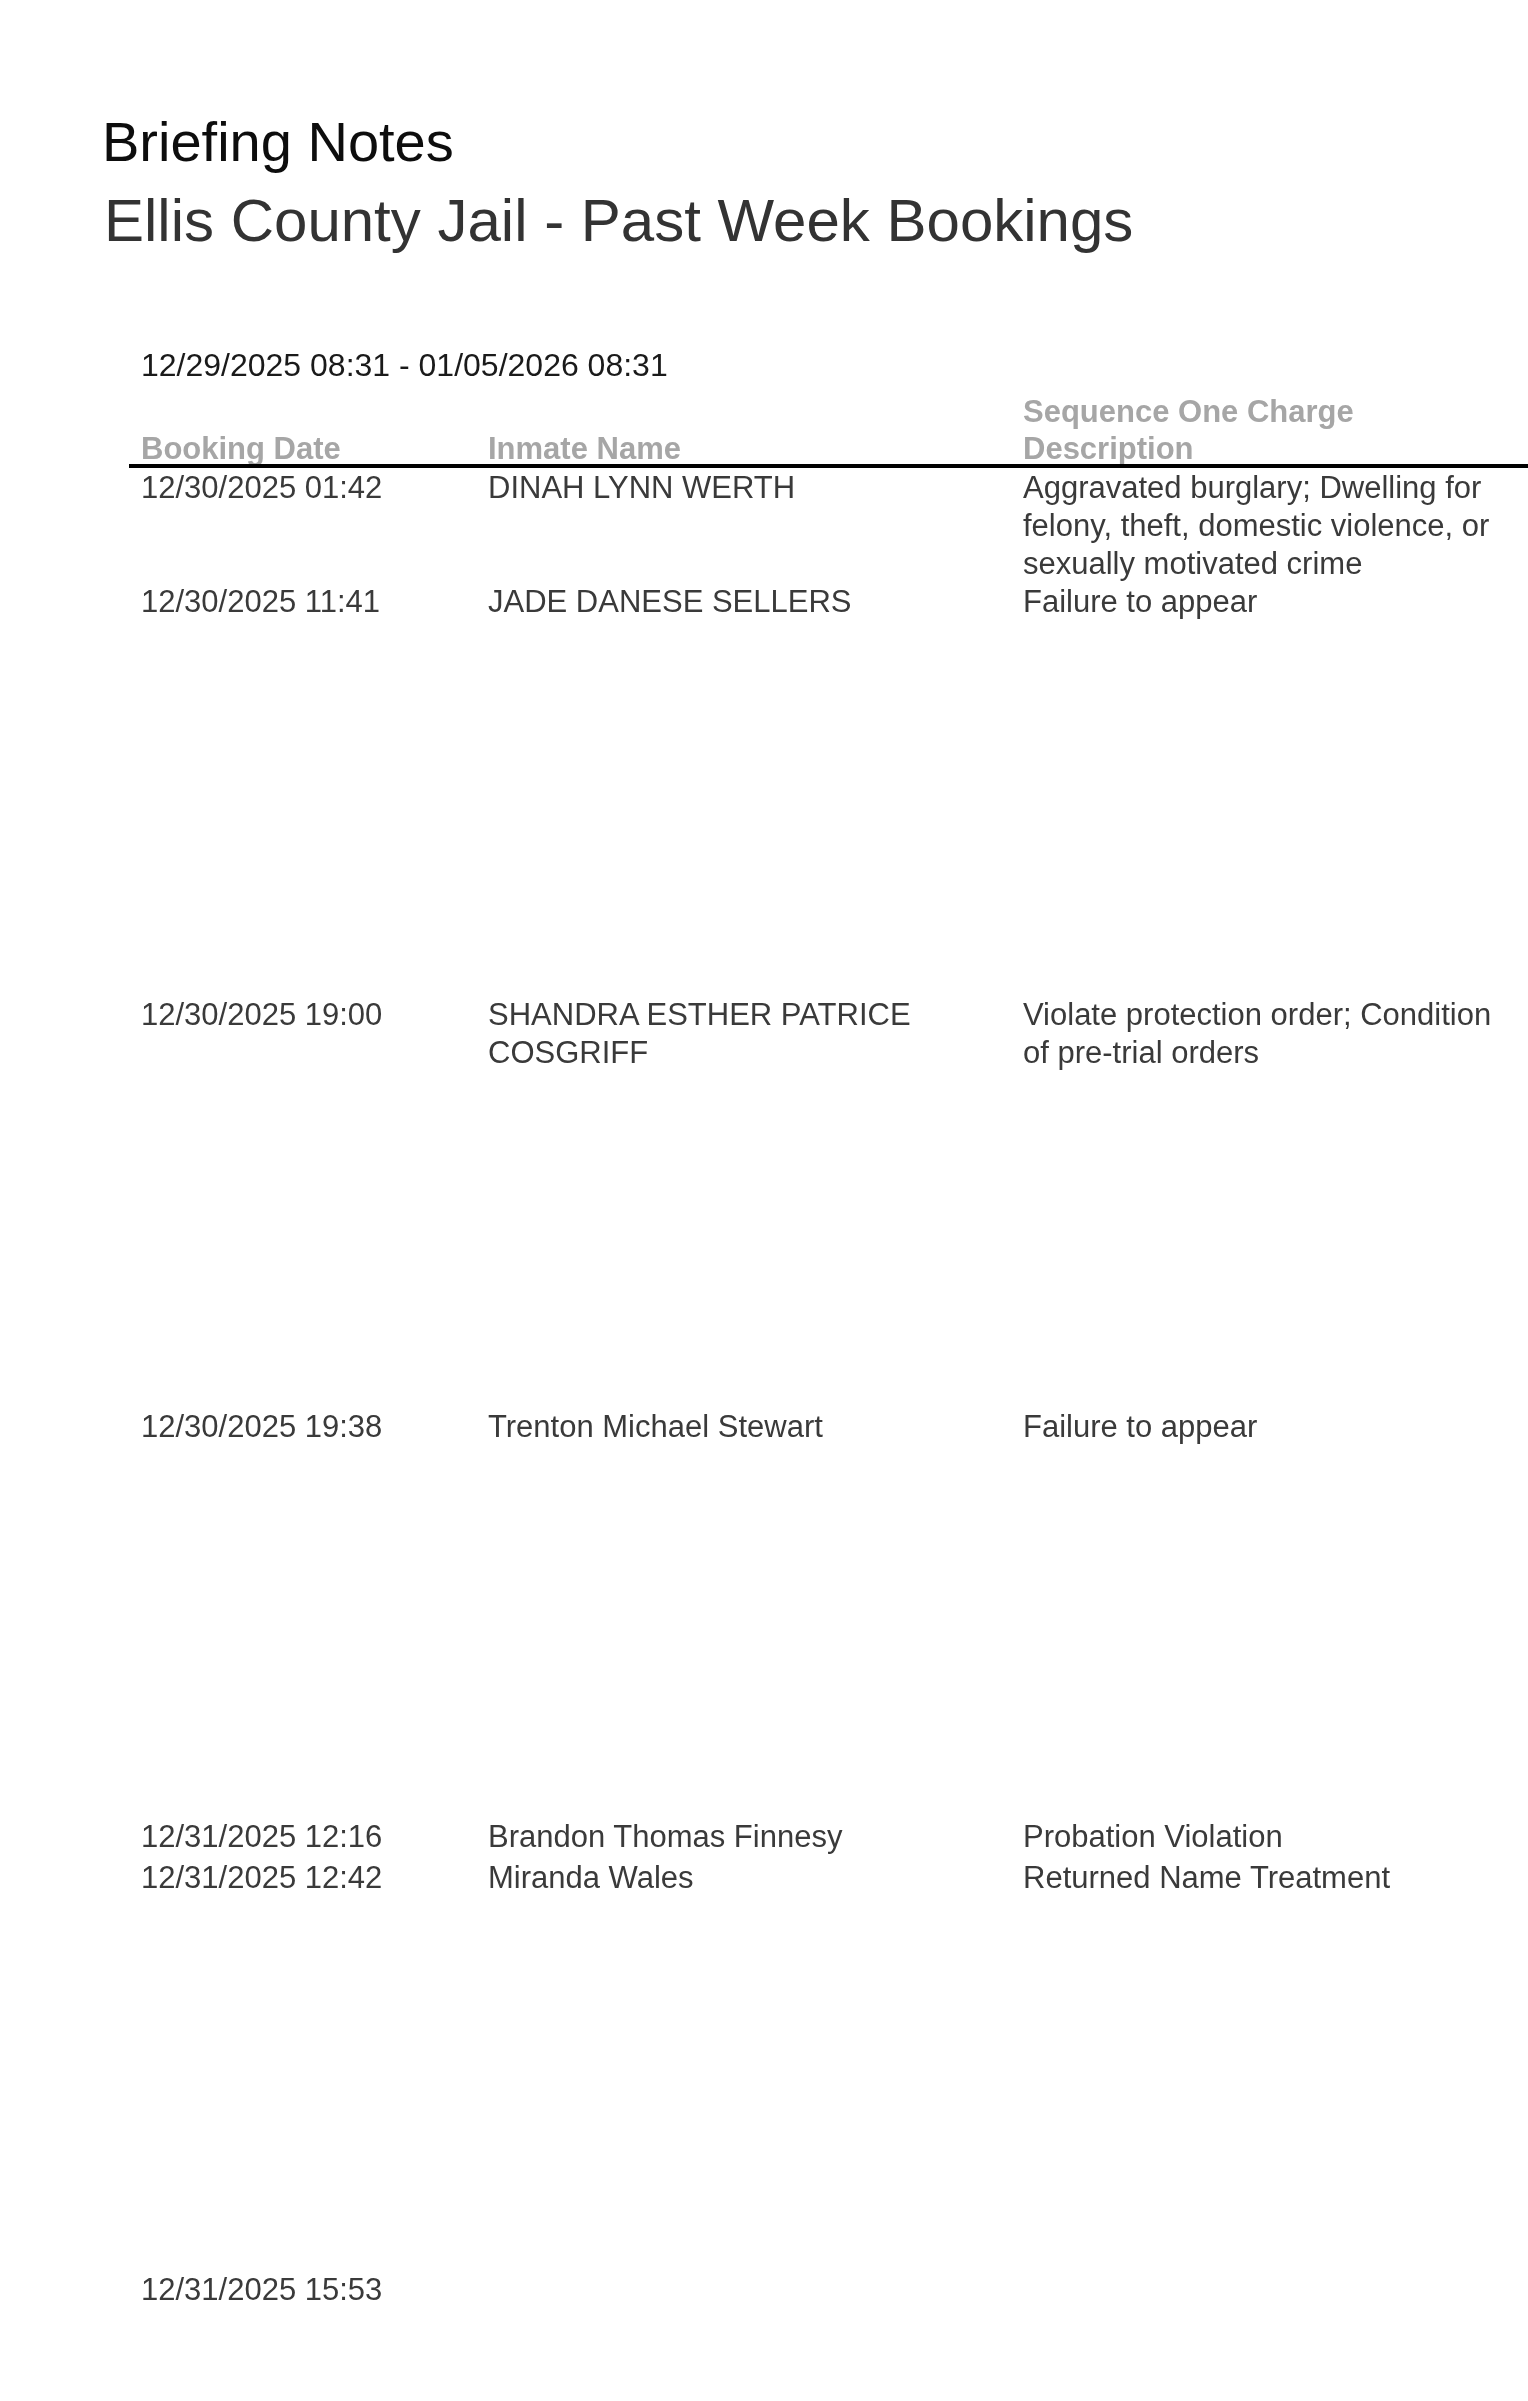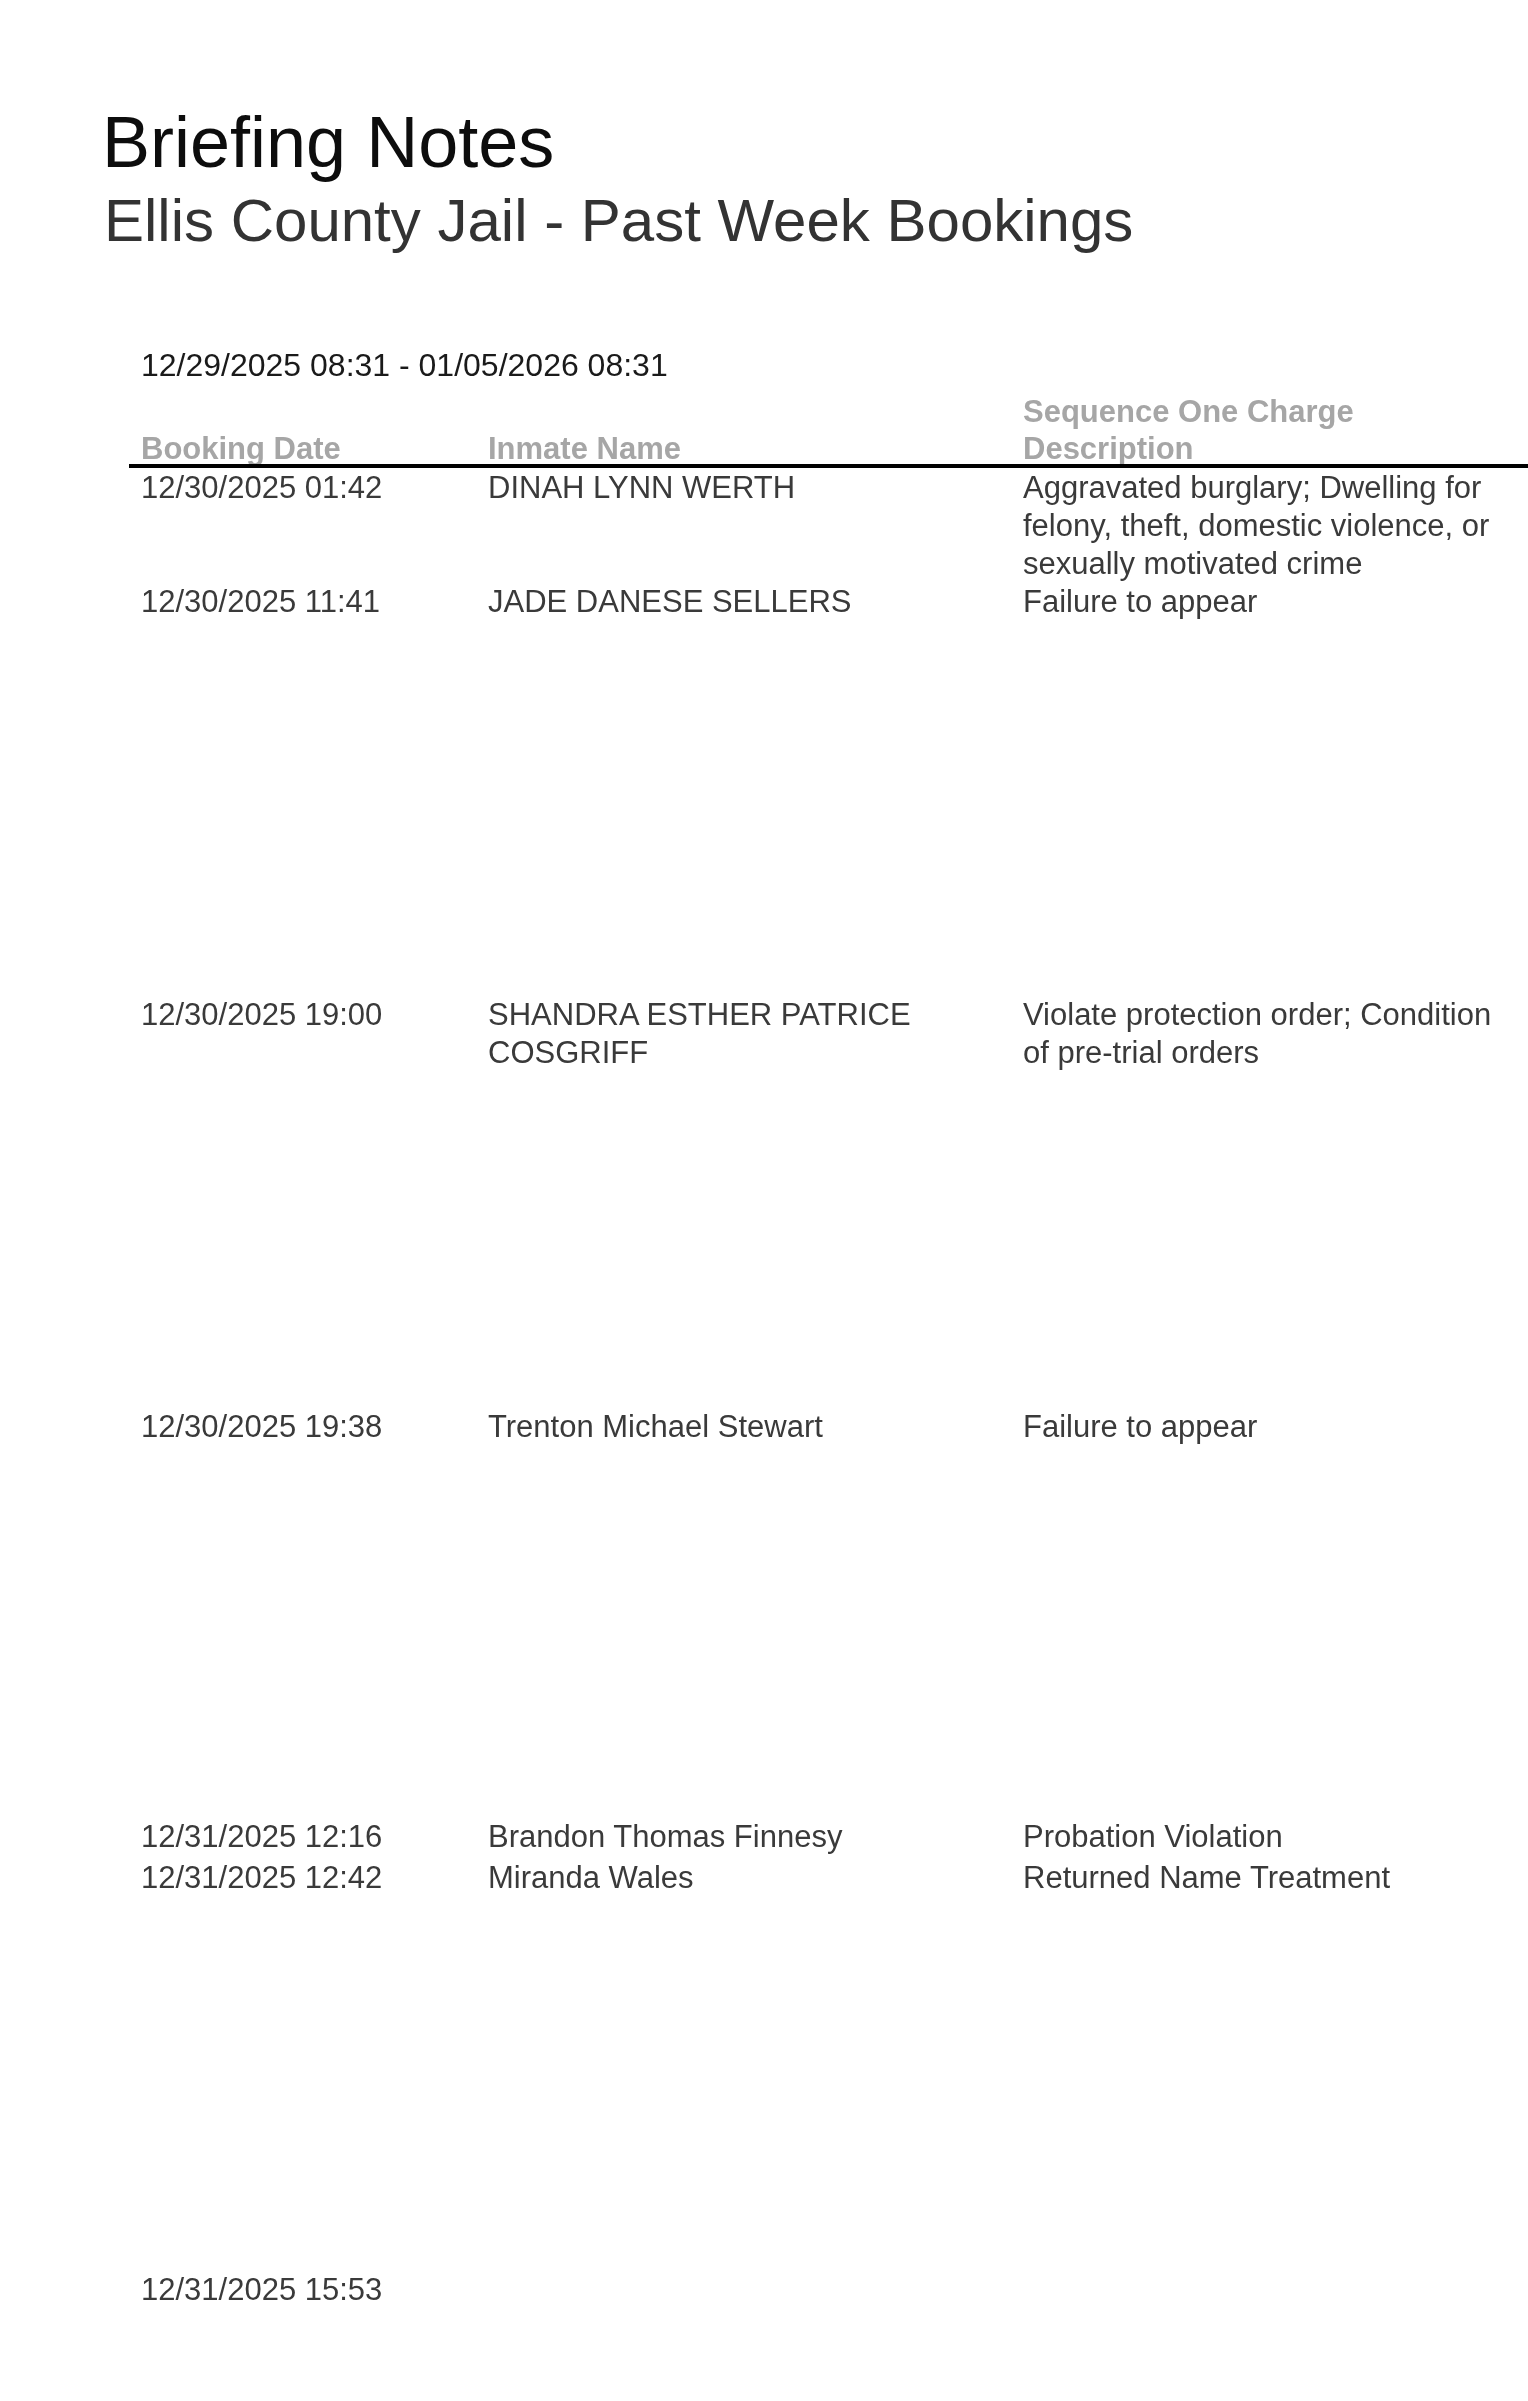--- a/index.html
+++ b/index.html
@@ -12,21 +12,21 @@
     width: 1528px;
     height: 2401px;
     background: #ffffff;
     overflow: hidden;
     font-family: "Liberation Sans", sans-serif;
   }
   .title {
     position: absolute;
     left: 102px;
     top: 100px;
-    font-size: 72px;
+    font-size: 56px;
     line-height: 84px;
     font-weight: 400;
     color: #0d0d0d;
     white-space: nowrap;
   }
   .subtitle {
     position: absolute;
     left: 104px;
     top: 191px;
     font-size: 60px;

